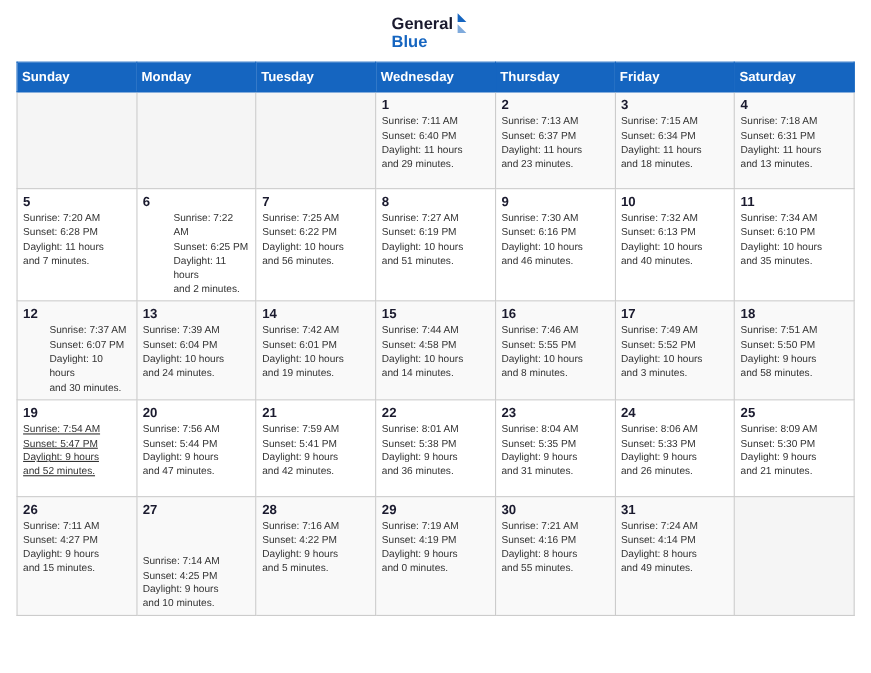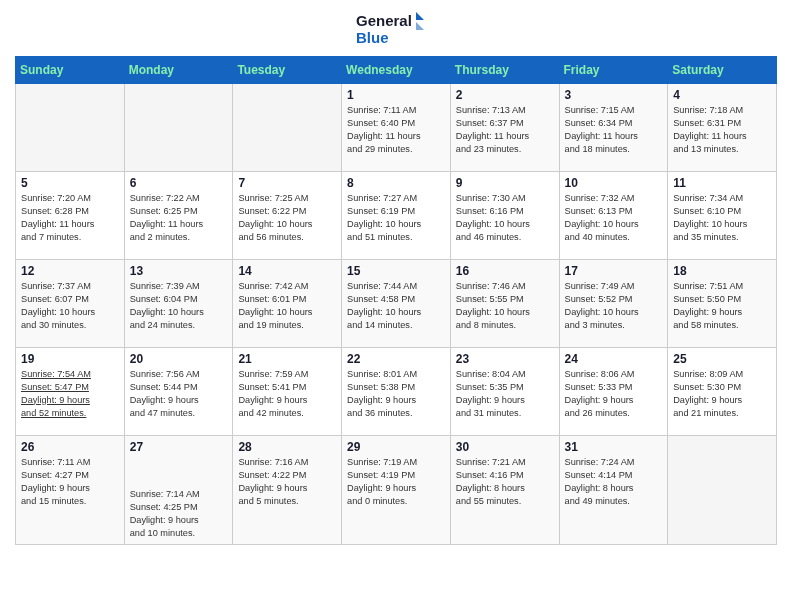--- a/index.html
+++ b/index.html
@@ -34,21 +34,21 @@
       font-size: 15px;
       color: #444;
     }
     table {
       width: 100%;
       border-collapse: collapse;
       table-layout: fixed;
     }
     thead tr th {
       background-color: #1565c0;
-      color: #86efac;
+      color: #ffffff;
       font-size: 12px;
       font-weight: bold;
       padding: 6px 4px;
       text-align: left;
       border: 1px solid #1565c0;
     }
     tbody tr td {
       border: 1px solid #ccc;
       vertical-align: top;
       padding: 4px 5px;
@@ -143,21 +143,21 @@
       <tr>
         <td>
           <span class="day-number">5</span>
           <div class="cell-content" style="white-space: pre-line;">Sunrise: 7:20 AM
 Sunset: 6:28 PM
 Daylight: 11 hours
 and 7 minutes.</div>
         </td>
         <td>
           <span class="day-number">6</span>
-          <div class="cell-content" style="white-space: pre-line;">Sunrise: 7:22 AM
+          <div class="cell-content" style="white-space: pre-line; margin-left: 28px;">Sunrise: 7:22 AM
 Sunset: 6:25 PM
 Daylight: 11 hours
 and 2 minutes.</div>
         </td>
         <td>
           <span class="day-number">7</span>
           <div class="cell-content" style="white-space: pre-line;">Sunrise: 7:25 AM
 Sunset: 6:22 PM
 Daylight: 10 hours
 and 56 minutes.</div>
@@ -187,21 +187,21 @@
           <span class="day-number">11</span>
           <div class="cell-content" style="white-space: pre-line;">Sunrise: 7:34 AM
 Sunset: 6:10 PM
 Daylight: 10 hours
 and 35 minutes.</div>
         </td>
       </tr>
       <tr>
         <td>
           <span class="day-number">12</span>
-          <div class="cell-content" style="white-space: pre-line;">Sunrise: 7:37 AM
+          <div class="cell-content" style="white-space: pre-line; margin-left: 24px;">Sunrise: 7:37 AM
 Sunset: 6:07 PM
 Daylight: 10 hours
 and 30 minutes.</div>
         </td>
         <td>
           <span class="day-number">13</span>
           <div class="cell-content" style="white-space: pre-line;">Sunrise: 7:39 AM
 Sunset: 6:04 PM
 Daylight: 10 hours
 and 24 minutes.</div>

